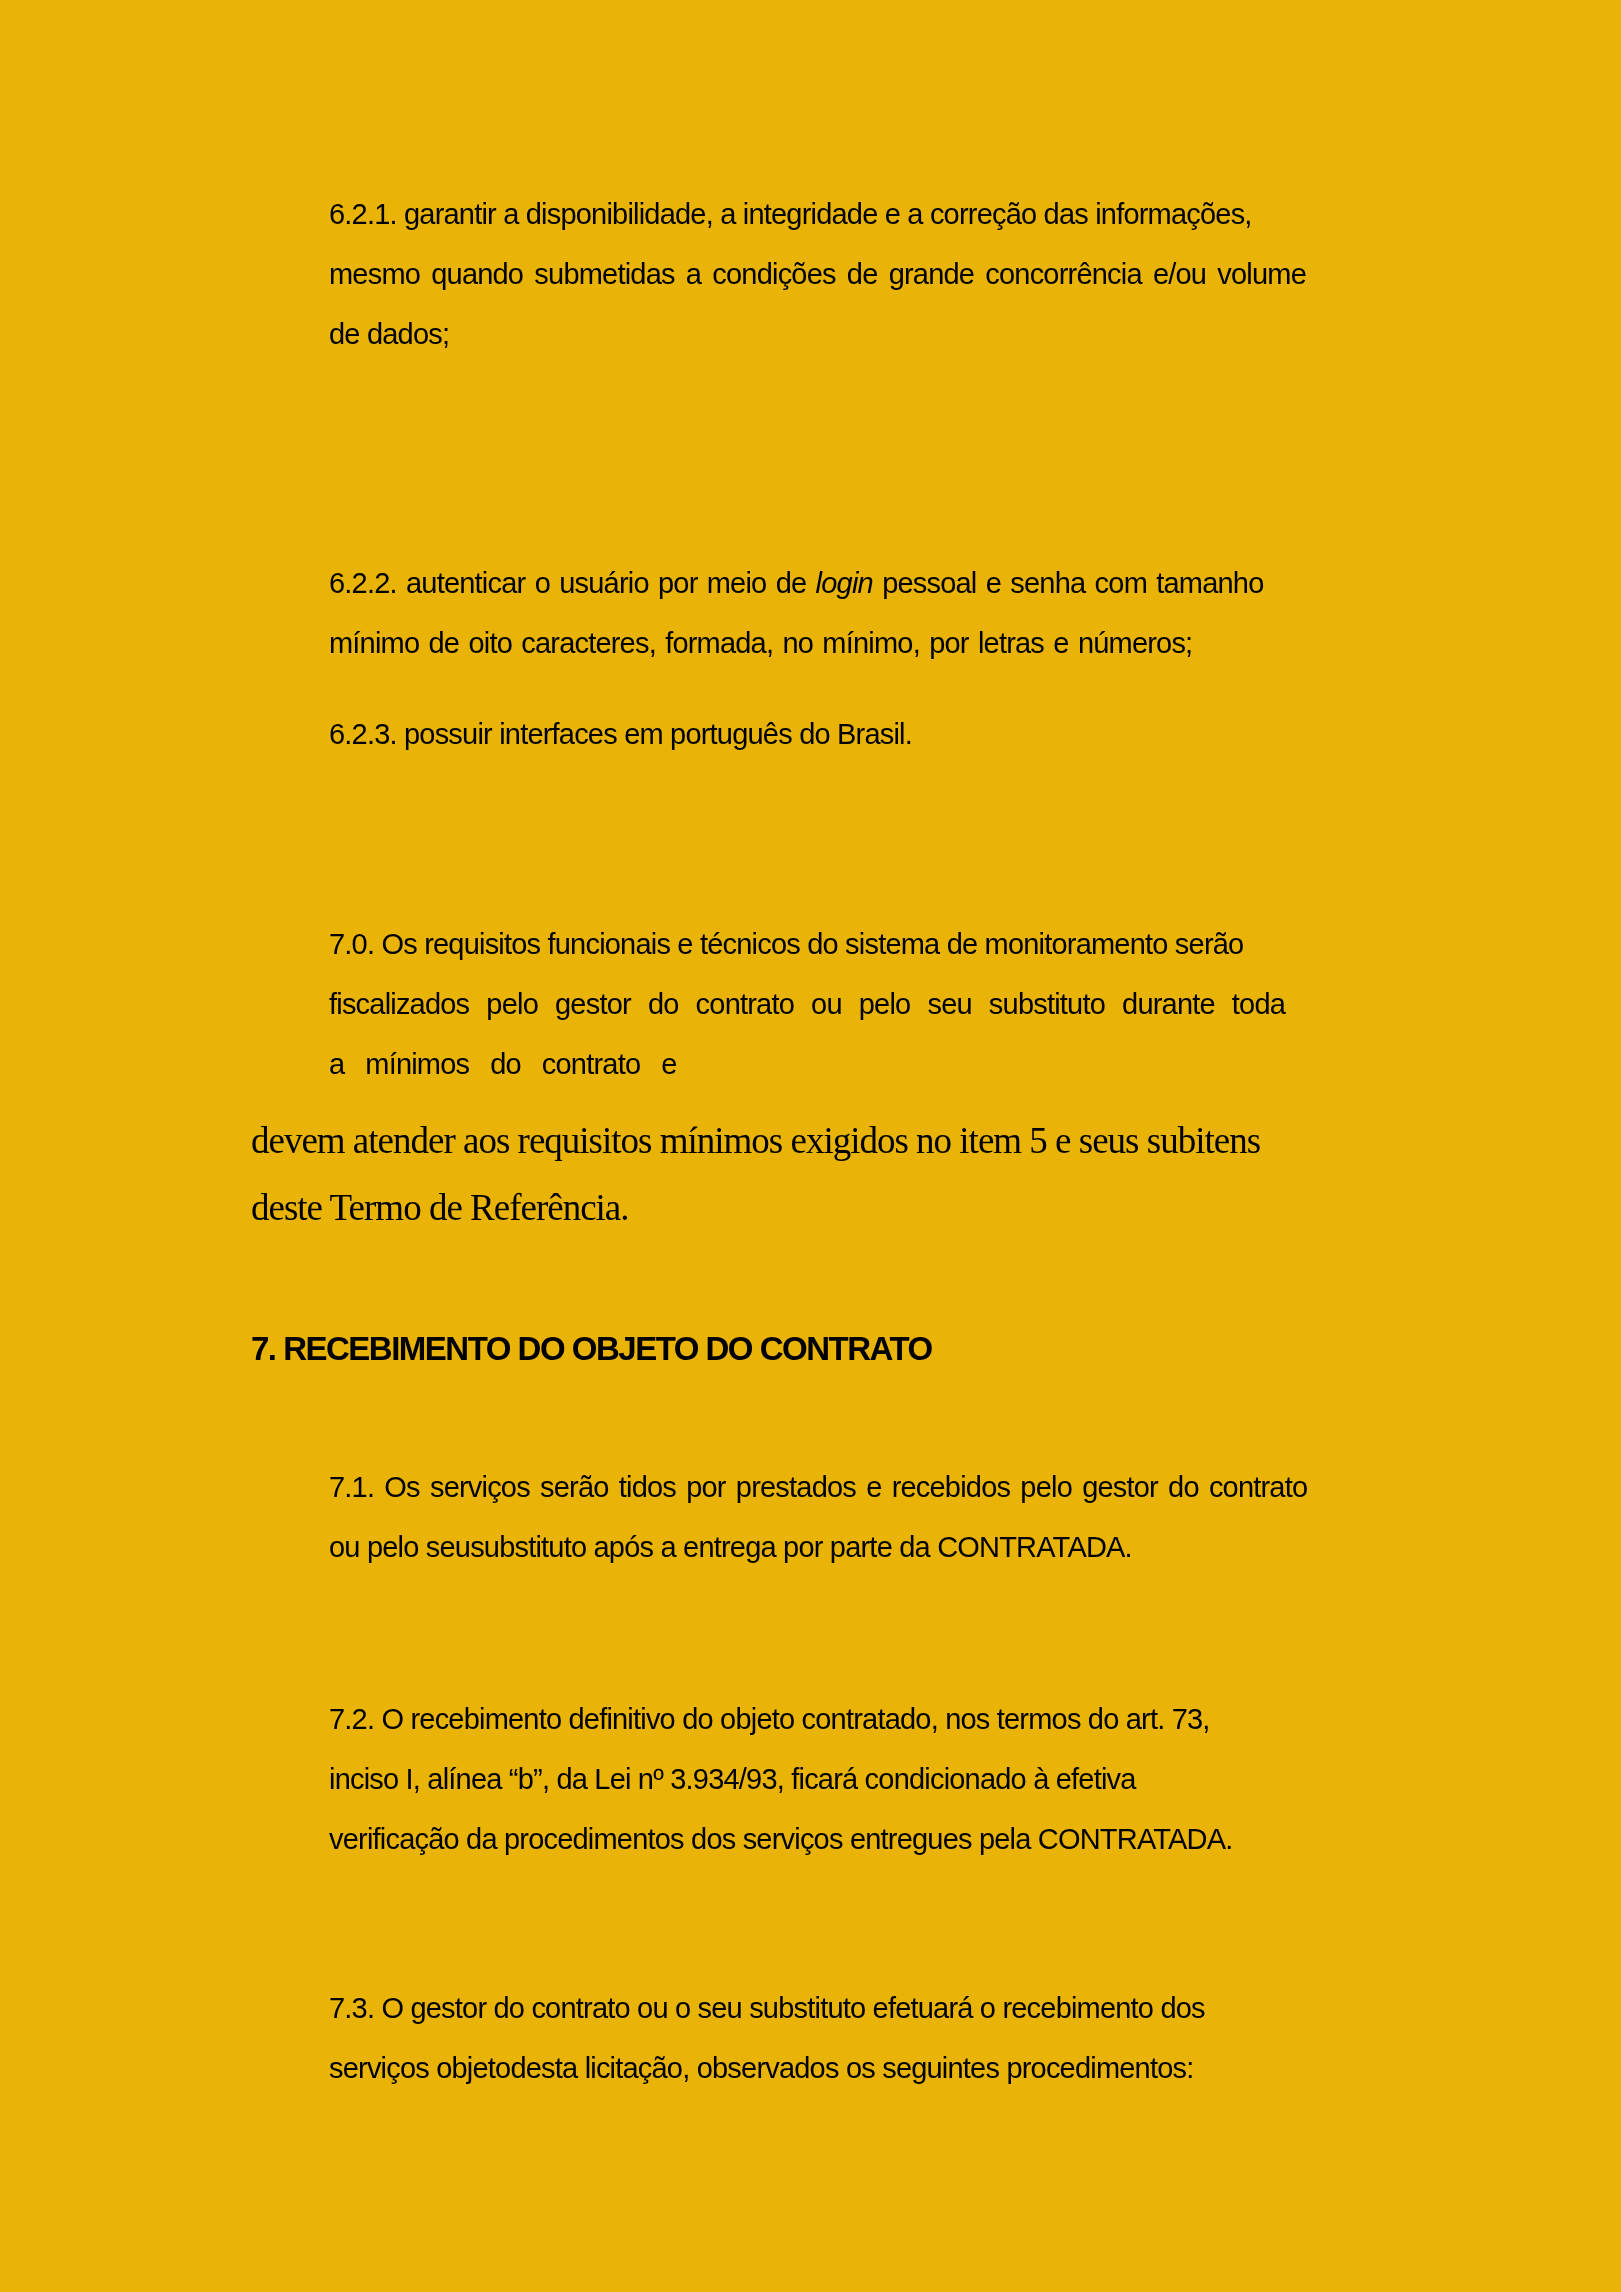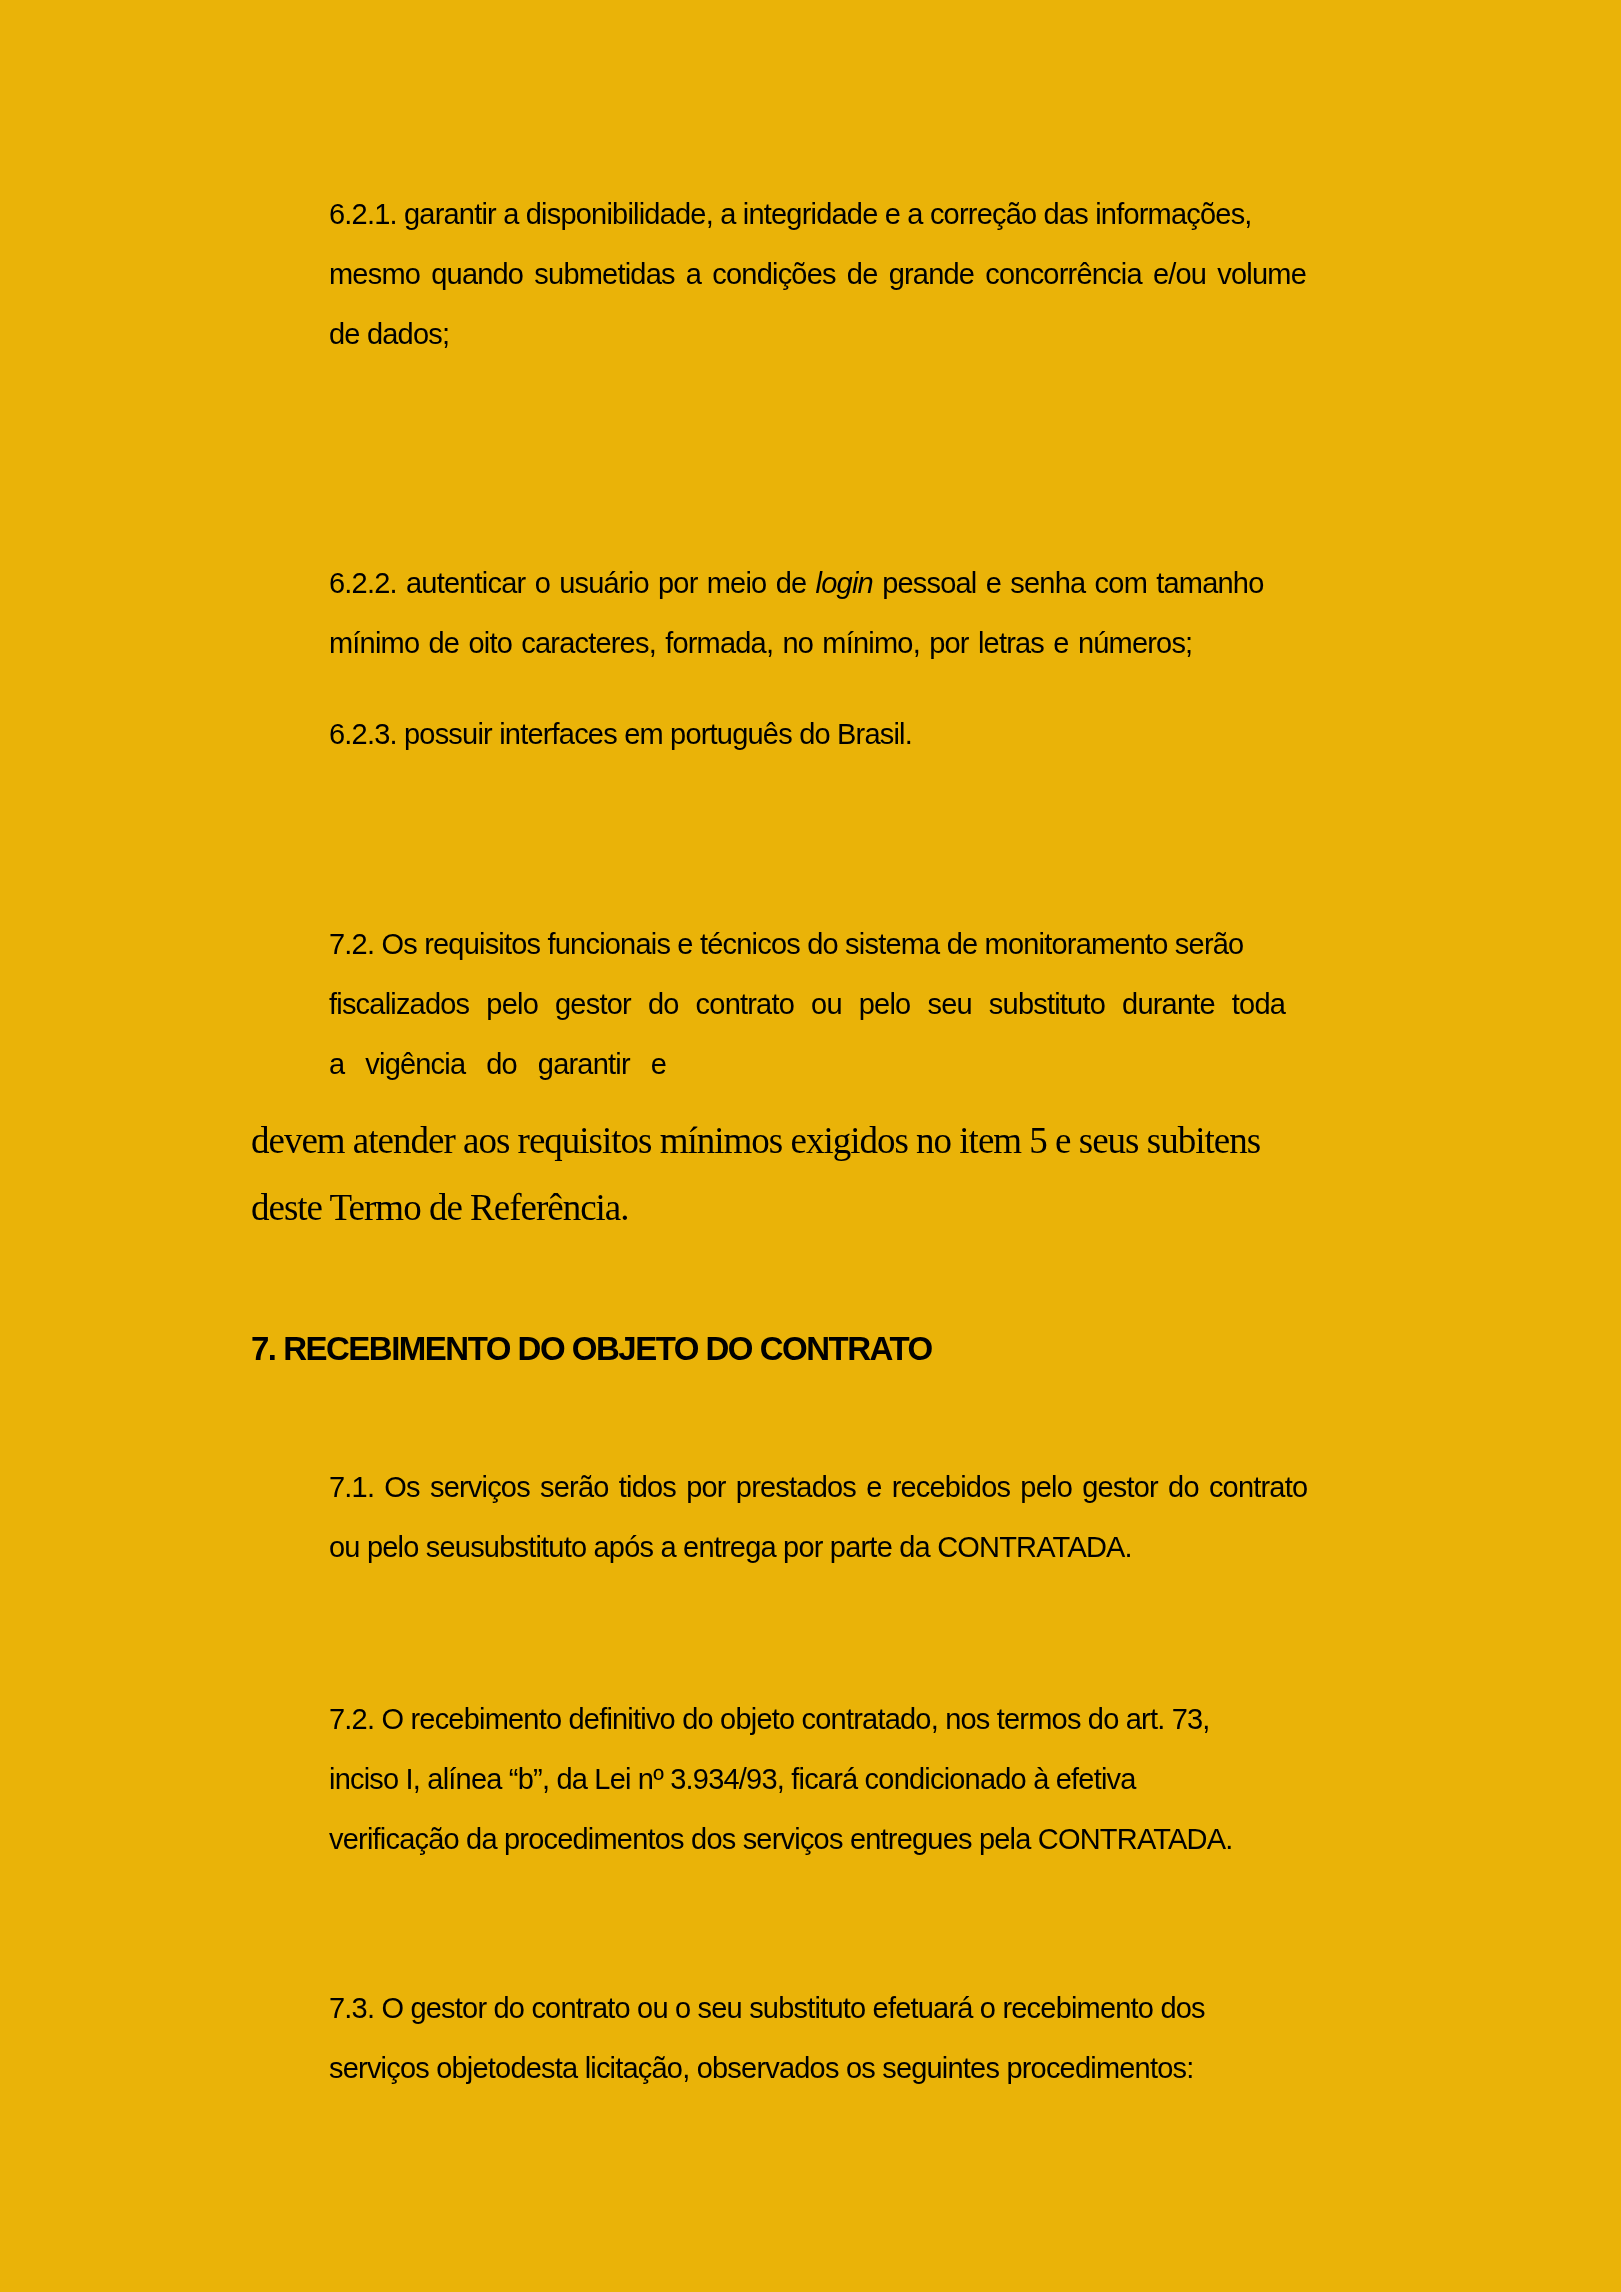--- a/index.html
+++ b/index.html
@@ -66,23 +66,23 @@
   <div class="para indent" style="top:553px;">
     <div class="ln ws2"><span>6.2.2. autenticar o usuário por meio de </span><span class="it">login</span><span> pessoal e senha com tamanho</span></div>
     <div class="ln ws2">mínimo de oito caracteres, formada, no mínimo, por letras e números;</div>
   </div>
 
   <div class="para indent" style="top:704px;">
     <div class="ln">6.2.3. possuir interfaces em português do Brasil.</div>
   </div>
 
   <div class="para indent" style="top:914px;">
-    <div class="ln">7.2. Os requisitos funcionais e técnicos do sistema de monitoramento serão</div>
+    <div class="ln">7.0. Os requisitos funcionais e técnicos do sistema de monitoramento serão</div>
     <div class="ln ws10">fiscalizados pelo gestor do contrato ou pelo seu substituto durante toda</div>
-    <div class="ln ws14">a vigência do garantir e</div>
+    <div class="ln ws14">a mínimos do contrato e</div>
   </div>
 
   <div class="para margin serif" style="top:1107px;">
     <div class="ln">devem atender aos requisitos mínimos exigidos no item 5 e seus subitens</div>
     <div class="ln">deste Termo de Referência.</div>
   </div>
 
   <div class="para margin heading" style="top:1327px;">
     <div class="ln">7. RECEBIMENTO DO OBJETO DO CONTRATO</div>
   </div>

